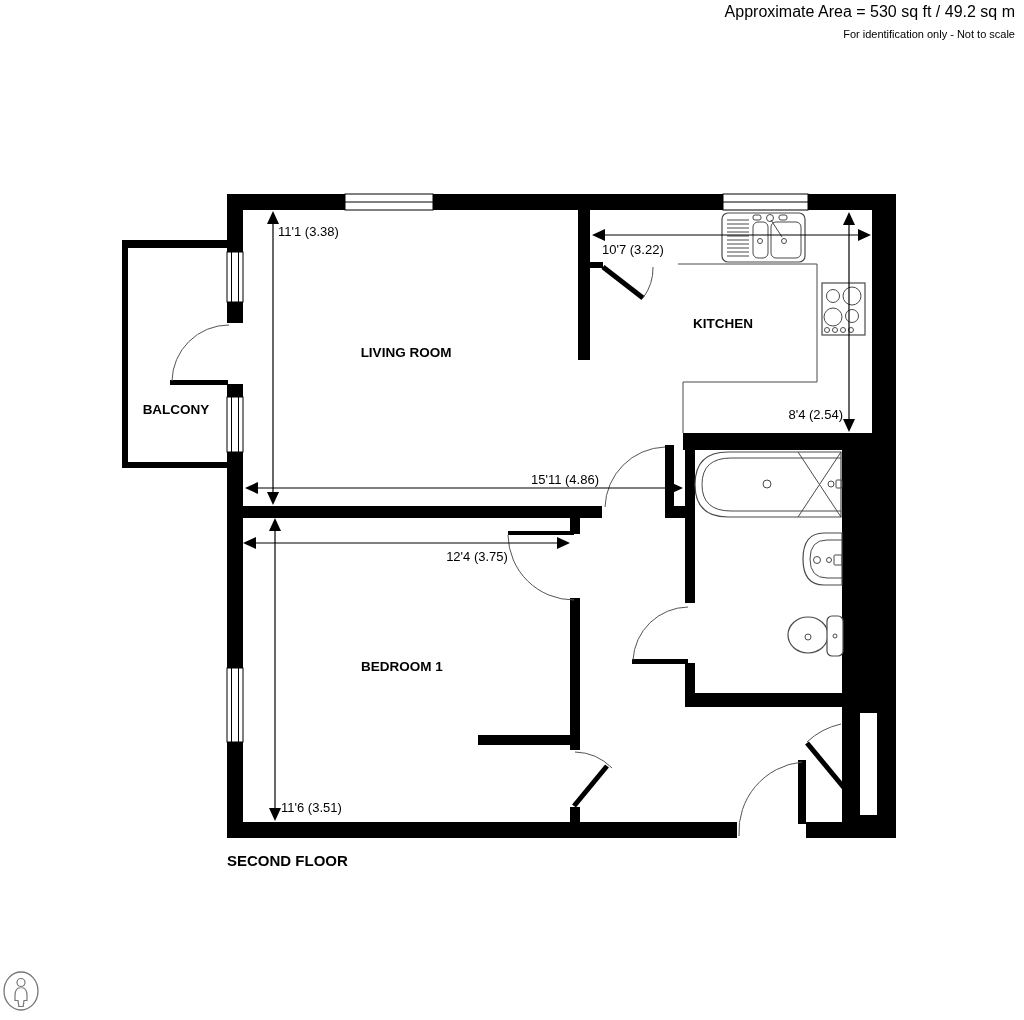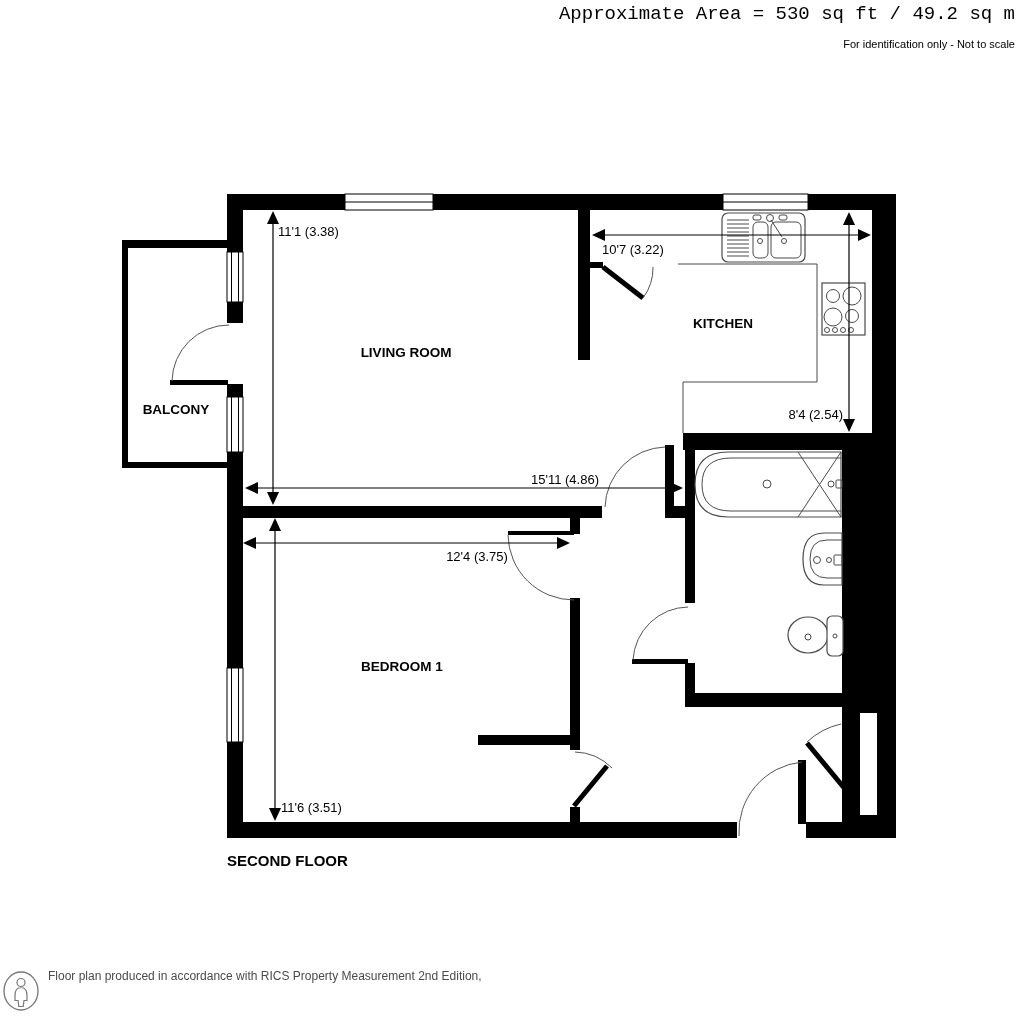--- a/index.html
+++ b/index.html
@@ -1,19 +1,19 @@
 <!DOCTYPE html>
 <html><head>
 <meta charset="utf-8">
 <style>
   html,body{margin:0;padding:0;background:#fff;}
   body{width:1024px;height:1020px;position:relative;font-family:"Liberation Sans",sans-serif;overflow:hidden;}
   .hdr{position:absolute;top:3px;right:9px;text-align:right;color:#000;}
-  .hdr .area{font-size:19px;letter-spacing:0;font-family:Liberation Mono, monospace;}
-  .hdr .note{font-size:11px;margin-top:13px;}
+  .hdr .area{font-size:16px;letter-spacing:0;}
+  .hdr .note{font-size:11px;margin-top:7px;}
   .ftr{position:absolute;left:48px;top:969px;color:#4a4a4a;font-size:12px;line-height:14px;}
   .person{position:absolute;left:2px;top:971px;}
   svg text{font-family:"Liberation Sans",sans-serif;fill:#000;}
   .room-label{font-weight:bold;font-size:13.5px;}
   .floor-label{font-weight:bold;font-size:15px;}
   .dim-label{font-size:13px;}
   .wall{fill:#000;stroke:none;}
   .winline{stroke:#000;stroke-width:1;}
   .win{fill:#fff;stroke:#000;stroke-width:1;}
   .arc{fill:none;stroke:#555;stroke-width:1;}
@@ -249,14 +249,13 @@
   <text class="dim-label" x="477" y="561" text-anchor="middle">12'4 (3.75)</text>
   <text class="dim-label" x="281" y="812">11'6 (3.51)</text>
 </svg>
 
 <svg class="person" width="40" height="42" viewBox="0 0 40 42">
   <ellipse cx="19" cy="20" rx="17" ry="19" fill="none" stroke="#777" stroke-width="1.3"></ellipse>
   <circle cx="19" cy="11.5" r="4" fill="none" stroke="#777" stroke-width="1.2"></circle>
   <path d="M 19 16.5 c -4.5 0 -6 3.5 -6 8 v 5 h 3 l 0.8 6 h 4.4 l 0.8 -6 h 3 v -5 c 0 -4.5 -1.5 -8 -6 -8 z" fill="none" stroke="#777" stroke-width="1.2"></path>
 </svg>
 <div class="ftr">
-  <div>Floor plan produced in accordance with RICS Property Measurement 2nd Edition,</div>
 </div>
 
 </body></html>

